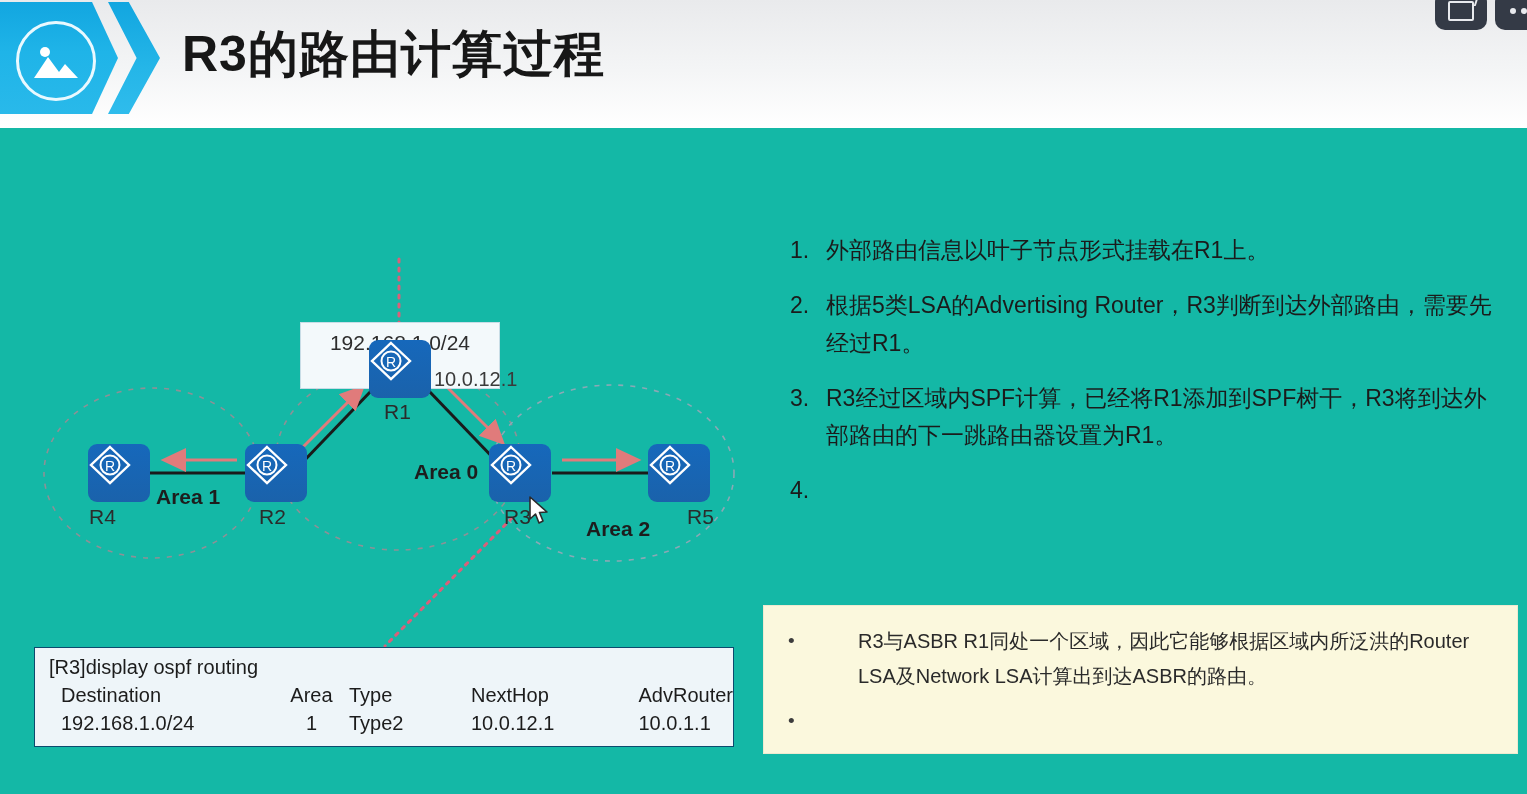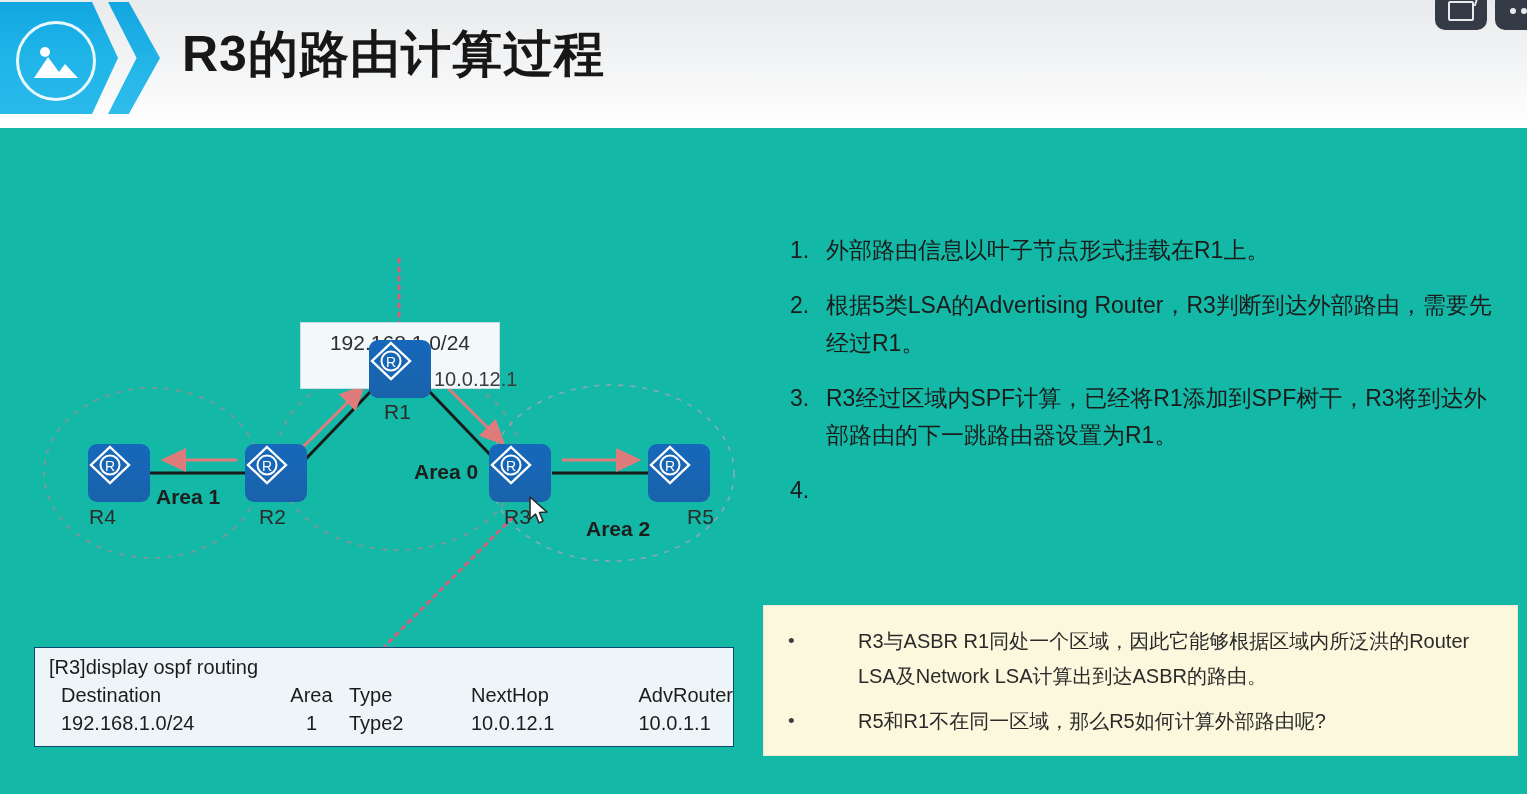--- a/index.html
+++ b/index.html
@@ -404,17 +404,16 @@
     </div>
   </div>
 
   <div class="callout">
     <div class="callout-item">
       <div class="callout-bullet">•</div>
       <div class="callout-text">R3与ASBR R1同处一个区域，因此它能够根据区域内所泛洪的Router LSA及Network LSA计算出到达ASBR的路由。</div>
     </div>
     <div class="callout-item">
       <div class="callout-bullet">•</div>
-      <div class="callout-text">R5和R1不在同一区域，那么R5如何计算外部路由呢?</div>
     </div>
   </div>
 
 </div>
 
 </body></html>

